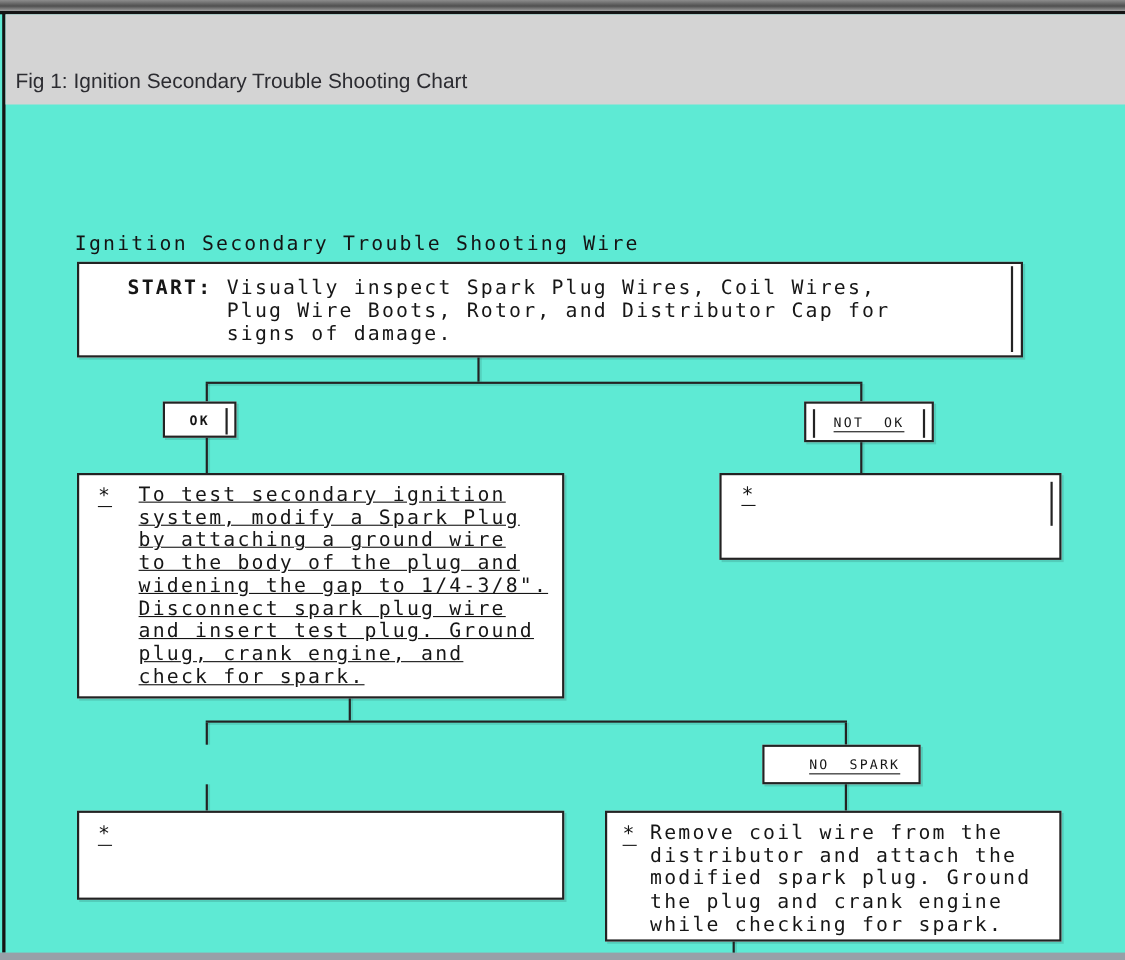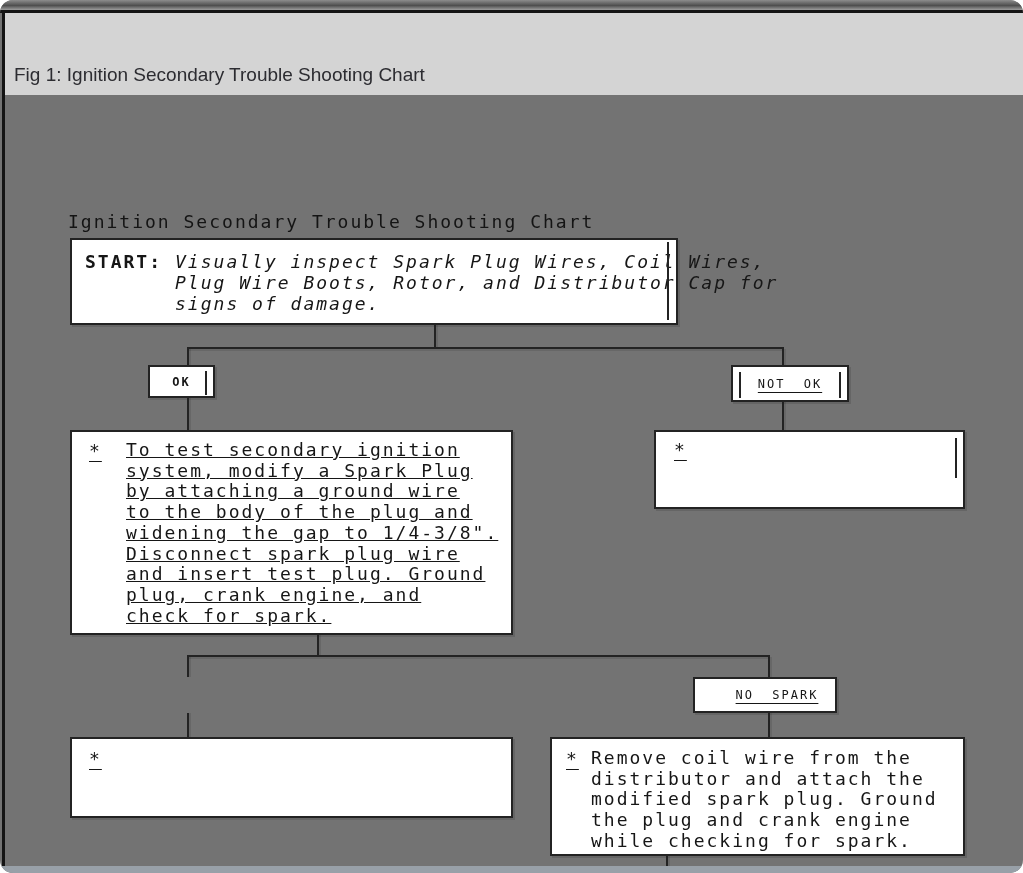--- a/index.html
+++ b/index.html
@@ -1,17 +1,17 @@
 <!DOCTYPE html>
 <html><head>
 <meta charset="utf-8">
 <style>
   html,body{margin:0;padding:0;background:#fff;}
-  .page{position:relative;width:1023px;height:873px;background:#737373;overflow:hidden;
-        font-family:"DejaVu Sans Mono",monospace;color:#161616;border-radius:13px;}
+  .page{position:relative;width:1023px;height:873px;background:#5eead4;overflow:hidden;
+        font-family:"DejaVu Sans Mono",monospace;color:#161616;}
   
   .topstrip{position:absolute;left:0;top:0;width:100%;height:10px;
             background:linear-gradient(#8d8d8d,#4f4f4f 55%,#9d9d9d);}
   .frame-top{position:absolute;left:0;top:10px;width:100%;height:3px;background:#141414;}
   .frame-left{position:absolute;left:2px;top:10px;width:3px;height:856px;background:#141414;}
   .header{position:absolute;left:5px;top:13px;right:0;height:82px;background:#d4d4d4;}
   .header-title{position:absolute;left:9px;bottom:9px;font-family:"Liberation Sans",sans-serif;
                 font-size:19px;color:#2c2c31;}
   .bottomstrip{position:absolute;left:0;top:866px;width:100%;height:7px;background:#98a0a8;}
 
@@ -24,42 +24,42 @@
   .hline{position:absolute;height:2px;background:#232323;box-shadow:0 2px 0 rgba(0,0,0,0.10);}
   .art{position:absolute;width:2px;background:#232323;}
 
   .label-node{display:flex;align-items:center;justify-content:center;
               font-size:12px;letter-spacing:2px;word-spacing:9px;white-space:pre;}
   .bold{font-weight:bold;}
   .underlined{text-decoration:underline;text-underline-offset:4px;}
 
   .start-row{display:flex;padding:11px 0 0 13px;font-size:18px;letter-spacing:2px;line-height:21px;}
   .start-label{font-weight:bold;margin-right:13px;white-space:pre;}
-  .start-lines{white-space:pre;font-style:italic;}
+  .start-lines{white-space:pre;}
 
   .marker{position:absolute;font-size:18px;letter-spacing:2px;
           text-decoration:underline;text-underline-offset:4px;}
   .note-lines{position:absolute;white-space:pre;font-size:18px;letter-spacing:2px;line-height:20.7px;}
 </style>
 </head>
 <body>
 
 <div class="page">
 
   <div class="topstrip"></div>
   <div class="frame-top"></div>
   <div class="frame-left"></div>
   <div class="header">
     <div class="header-title">Fig 1: Ignition Secondary Trouble Shooting Chart</div>
   </div>
   <div class="bottomstrip"></div>
 
-  <div class="chart-title">Ignition Secondary Trouble Shooting Chart</div>
+  <div class="chart-title">Ignition Secondary Trouble Shooting Wire</div>
 
-  <div class="node" style="left:70px;top:238px;width:608px;height:87px;">
+  <div class="node" style="left:70px;top:238px;width:860px;height:87px;padding-left:31px;">
     <div class="start-row">
       <span class="start-label">START:</span>
       <span class="start-lines">Visually inspect Spark Plug Wires, Coil Wires,
 Plug Wire Boots, Rotor, and Distributor Cap for
 signs of damage.</span>
     </div>
     <span class="art" style="right:7px;top:2px;height:78px;"></span>
   </div>
 
   <div class="vline" style="left:434px;top:325px;height:22px;"></div>

